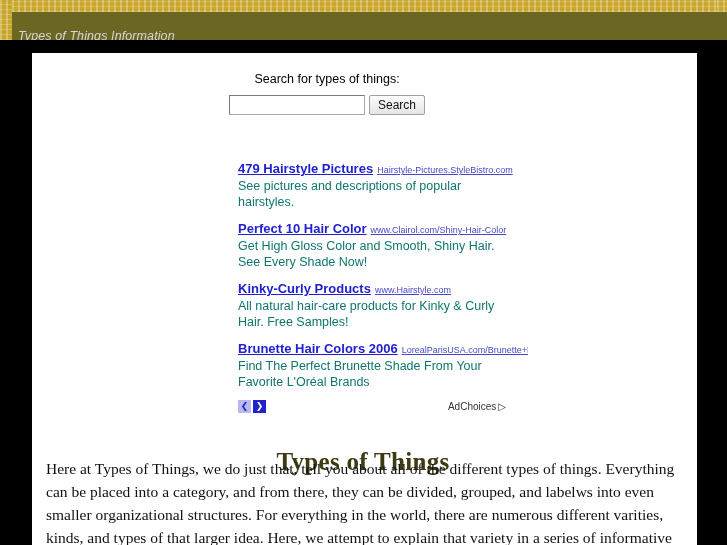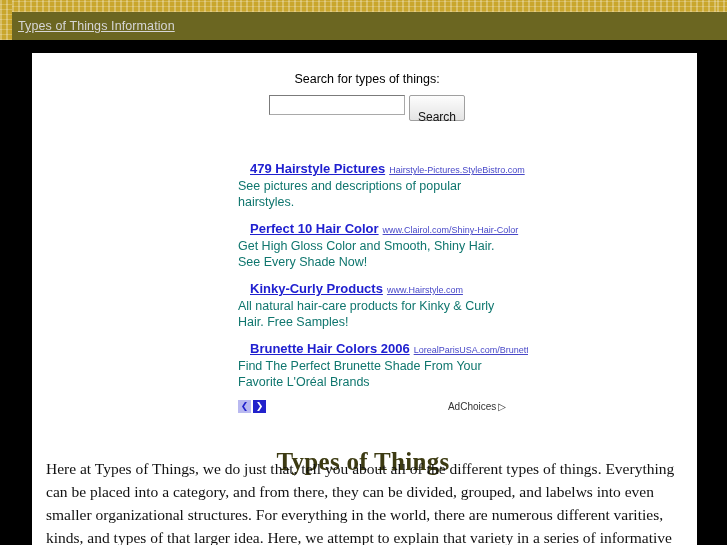--- a/index.html
+++ b/index.html
@@ -65,28 +65,29 @@
     position: absolute;
     left: 12px;
     top: 12px;
     width: 715px;
     height: 28px;
     background: #6b6621;
   }
   #banner-link {
     position: absolute;
     left: 6px;
-    top: 6px;
+    top: 16px;
     color: #d6d6d6;
     font-size: 12.5px;
     text-decoration: underline;
     white-space: nowrap;
     line-height: 16px;
     letter-spacing: 0.1px;
     cursor: pointer;
+    font-style: italic;
   }
 
   
   #black-band {
     position: absolute;
     left: 0;
     top: 40px;
     width: 727px;
     height: 505px;
     background: #000000;
@@ -103,21 +104,20 @@
     overflow: hidden;
   }
 
   
   #search-area {
     position: absolute;
     left: 0;
     top: 0;
     width: 590px;
     text-align: center;
-    margin-left: 40px;
   }
   #search-label {
     margin-top: 18px;
     font-size: 12.5px;
     color: #000000;
     line-height: 16px;
   }
   #search-row {
     margin-top: 8px;
     display: flex;
@@ -133,21 +133,21 @@
     border-top-color: #7b7b7b;
     border-left-color: #7b7b7b;
     background: #ffffff;
     font-family: "Liberation Sans", sans-serif;
     font-size: 12px;
     box-sizing: content-box;
     outline: none;
   }
   #search-button {
     height: 20px;
-    padding: 12px 8px;
+    padding: 0 8px;
     border: 1px solid #a0a0a0;
     border-radius: 2px;
     background: linear-gradient(#fdfdfd, #e4e4e4);
     font-family: "Liberation Sans", sans-serif;
     font-size: 12px;
     color: #111111;
     cursor: pointer;
     line-height: 18px;
   }
 
@@ -165,21 +165,20 @@
     white-space: nowrap;
     overflow: hidden;
     line-height: 15px;
   }
   .ad-title {
     font-size: 13px;
     font-weight: bold;
     color: #2020d0;
     text-decoration: underline;
     cursor: pointer;
-    margin-left: 12px;
   }
   .ad-url {
     font-size: 9px;
     color: #4848c8;
     text-decoration: underline;
     margin-left: 4px;
     cursor: pointer;
   }
   .ad-desc {
     font-size: 12.5px;

